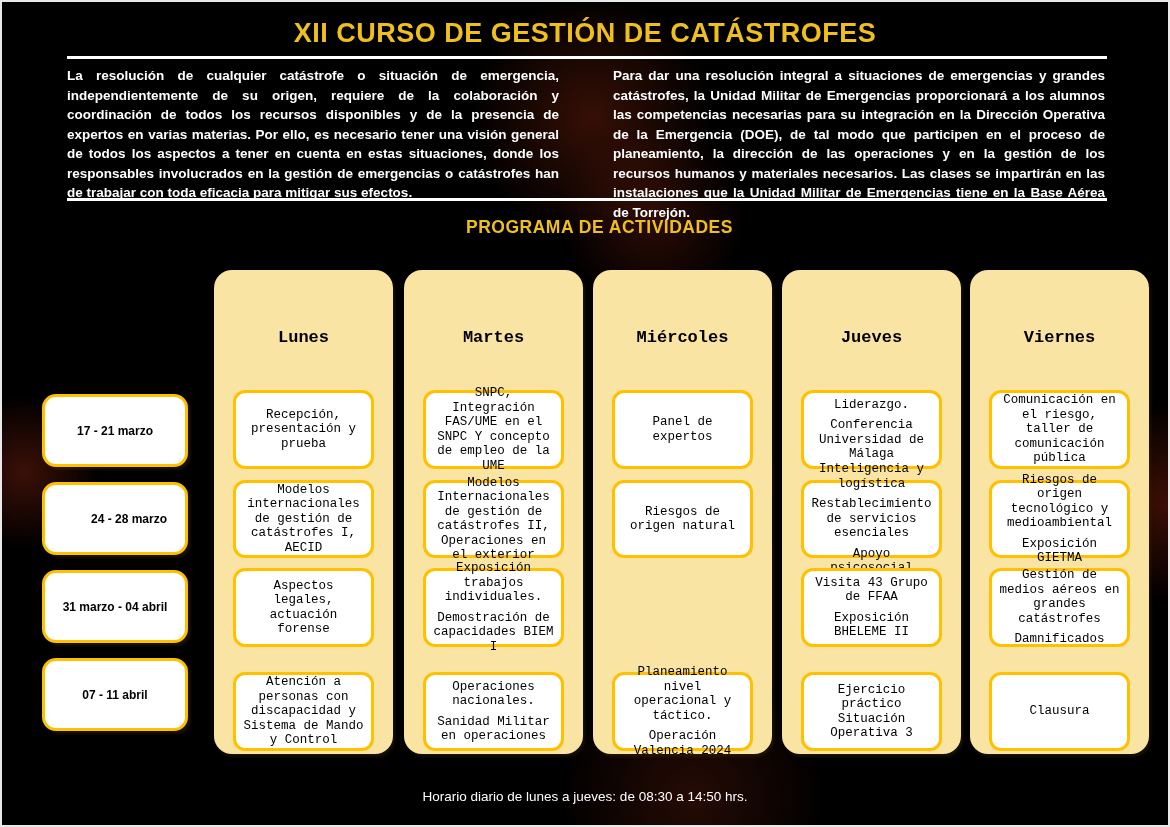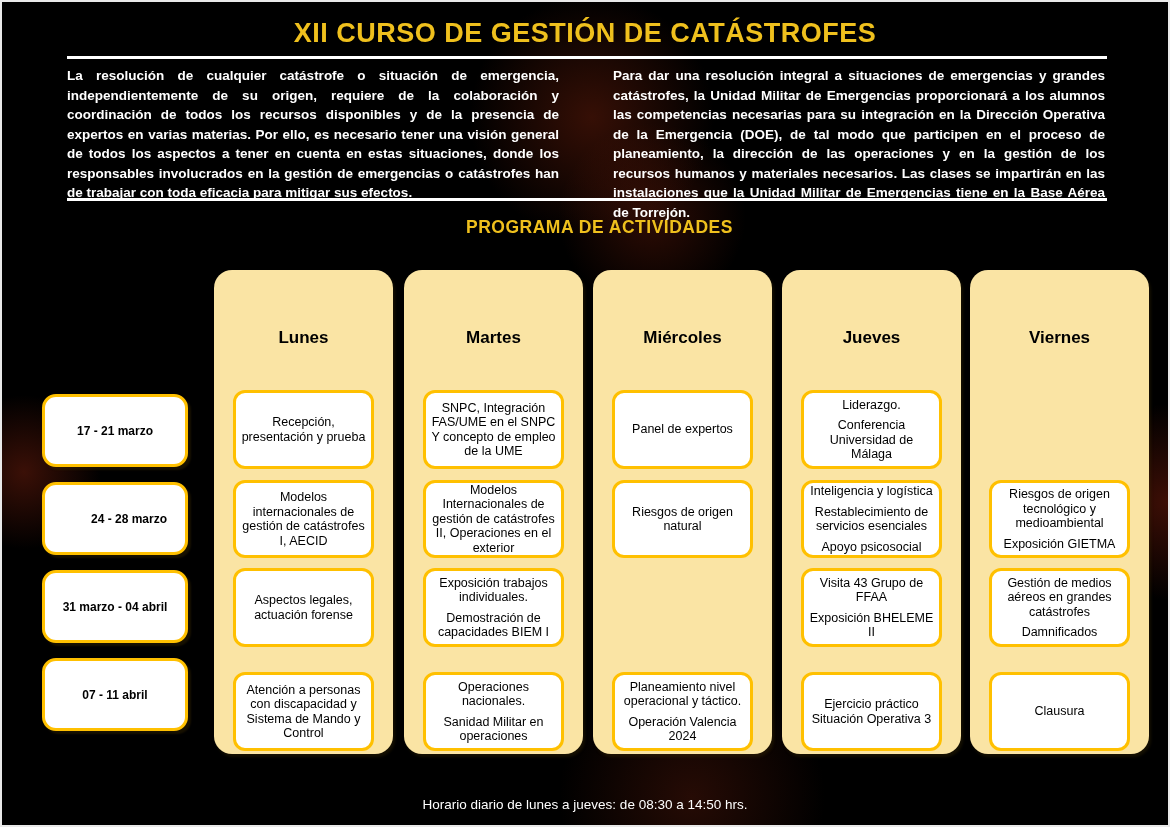--- a/index.html
+++ b/index.html
@@ -44,41 +44,42 @@
     background:#fff;border:3px solid #FFC000;border-radius:14px;
     box-shadow:3px 3px 2px rgba(70,50,0,0.35);
     display:flex;align-items:center;justify-content:center;
     color:#000;font-size:12px;font-weight:bold;text-align:center;
   }
   .d1{top:392px;} .d2{top:480px;padding-left:28px;} .d3{top:568px;} .d4{top:656px;}
   .day-col{
     position:absolute;top:268px;width:179px;height:484px;
     background:#FAE4A4;border-radius:18px;
     box-shadow:2px 3px 3px rgba(60,45,5,0.35);
+    font-family:Liberation Mono, monospace;
   }
   .c1{left:212px;} .c2{left:402px;} .c3{left:591px;} .c4{left:780px;} .c5{left:968px;}
   .day-header{
     position:absolute;top:58px;left:0;width:100%;
     text-align:center;color:#000;font-size:17px;font-weight:bold;
   }
   .card{
     position:absolute;left:19px;right:19px;
     background:#fff;border:3px solid #FFC000;border-radius:12px;
     display:flex;flex-direction:column;align-items:center;justify-content:center;
     gap:6px;padding:3px 5px;
     color:#000;font-size:12.5px;line-height:14.5px;text-align:center;
   }
   .card p{margin:0;}
   .r1{top:120px;height:79px;} .r2{top:210px;height:78px;}
   .r3{top:298px;height:79px;} .r4{top:402px;height:79px;}
   .footer{
     position:absolute;top:777px;left:0;width:100%;
     text-align:center;font-size:13.5px;line-height:19px;color:#fff;
   }
-  .footer p{margin:16px;}
+  .footer p{margin:8px;}
 </style>
 </head>
 <body>
 
 <div class="poster">
 
   <div class="title">XII CURSO DE GESTIÓN DE CATÁSTROFES</div>
   <div class="rule rule-top"></div>
 
   <div class="intro intro-left">La resolución de cualquier catástrofe o situación de emergencia, independientemente de su origen, requiere de la colaboración y coordinación de todos los recursos disponibles y de la presencia de expertos en varias materias. Por ello, es necesario tener una visión general de todos los aspectos a tener en cuenta en estas situaciones, donde los responsables involucrados en la gestión de emergencias o catástrofes han de trabajar con toda eficacia para mitigar sus efectos.</div>
@@ -155,20 +156,23 @@
       <p>Visita 43 Grupo de FFAA</p>
       <p>Exposición BHELEME II</p>
     </div>
     <div class="card r4">
       <p>Ejercicio práctico Situación Operativa 3</p>
     </div>
   </div>
 
   <div class="day-col c5">
     <div class="day-header">Viernes</div>
+    <div class="card r1">
+      <p>Comunicación en el riesgo, taller de comunicación pública</p>
+    </div>
     <div class="card r2">
       <p>Riesgos de origen tecnológico y medioambiental</p>
       <p>Exposición GIETMA</p>
     </div>
     <div class="card r3">
       <p>Gestión de medios aéreos en grandes catástrofes</p>
       <p>Damnificados</p>
     </div>
     <div class="card r4">
       <p>Clausura</p>

